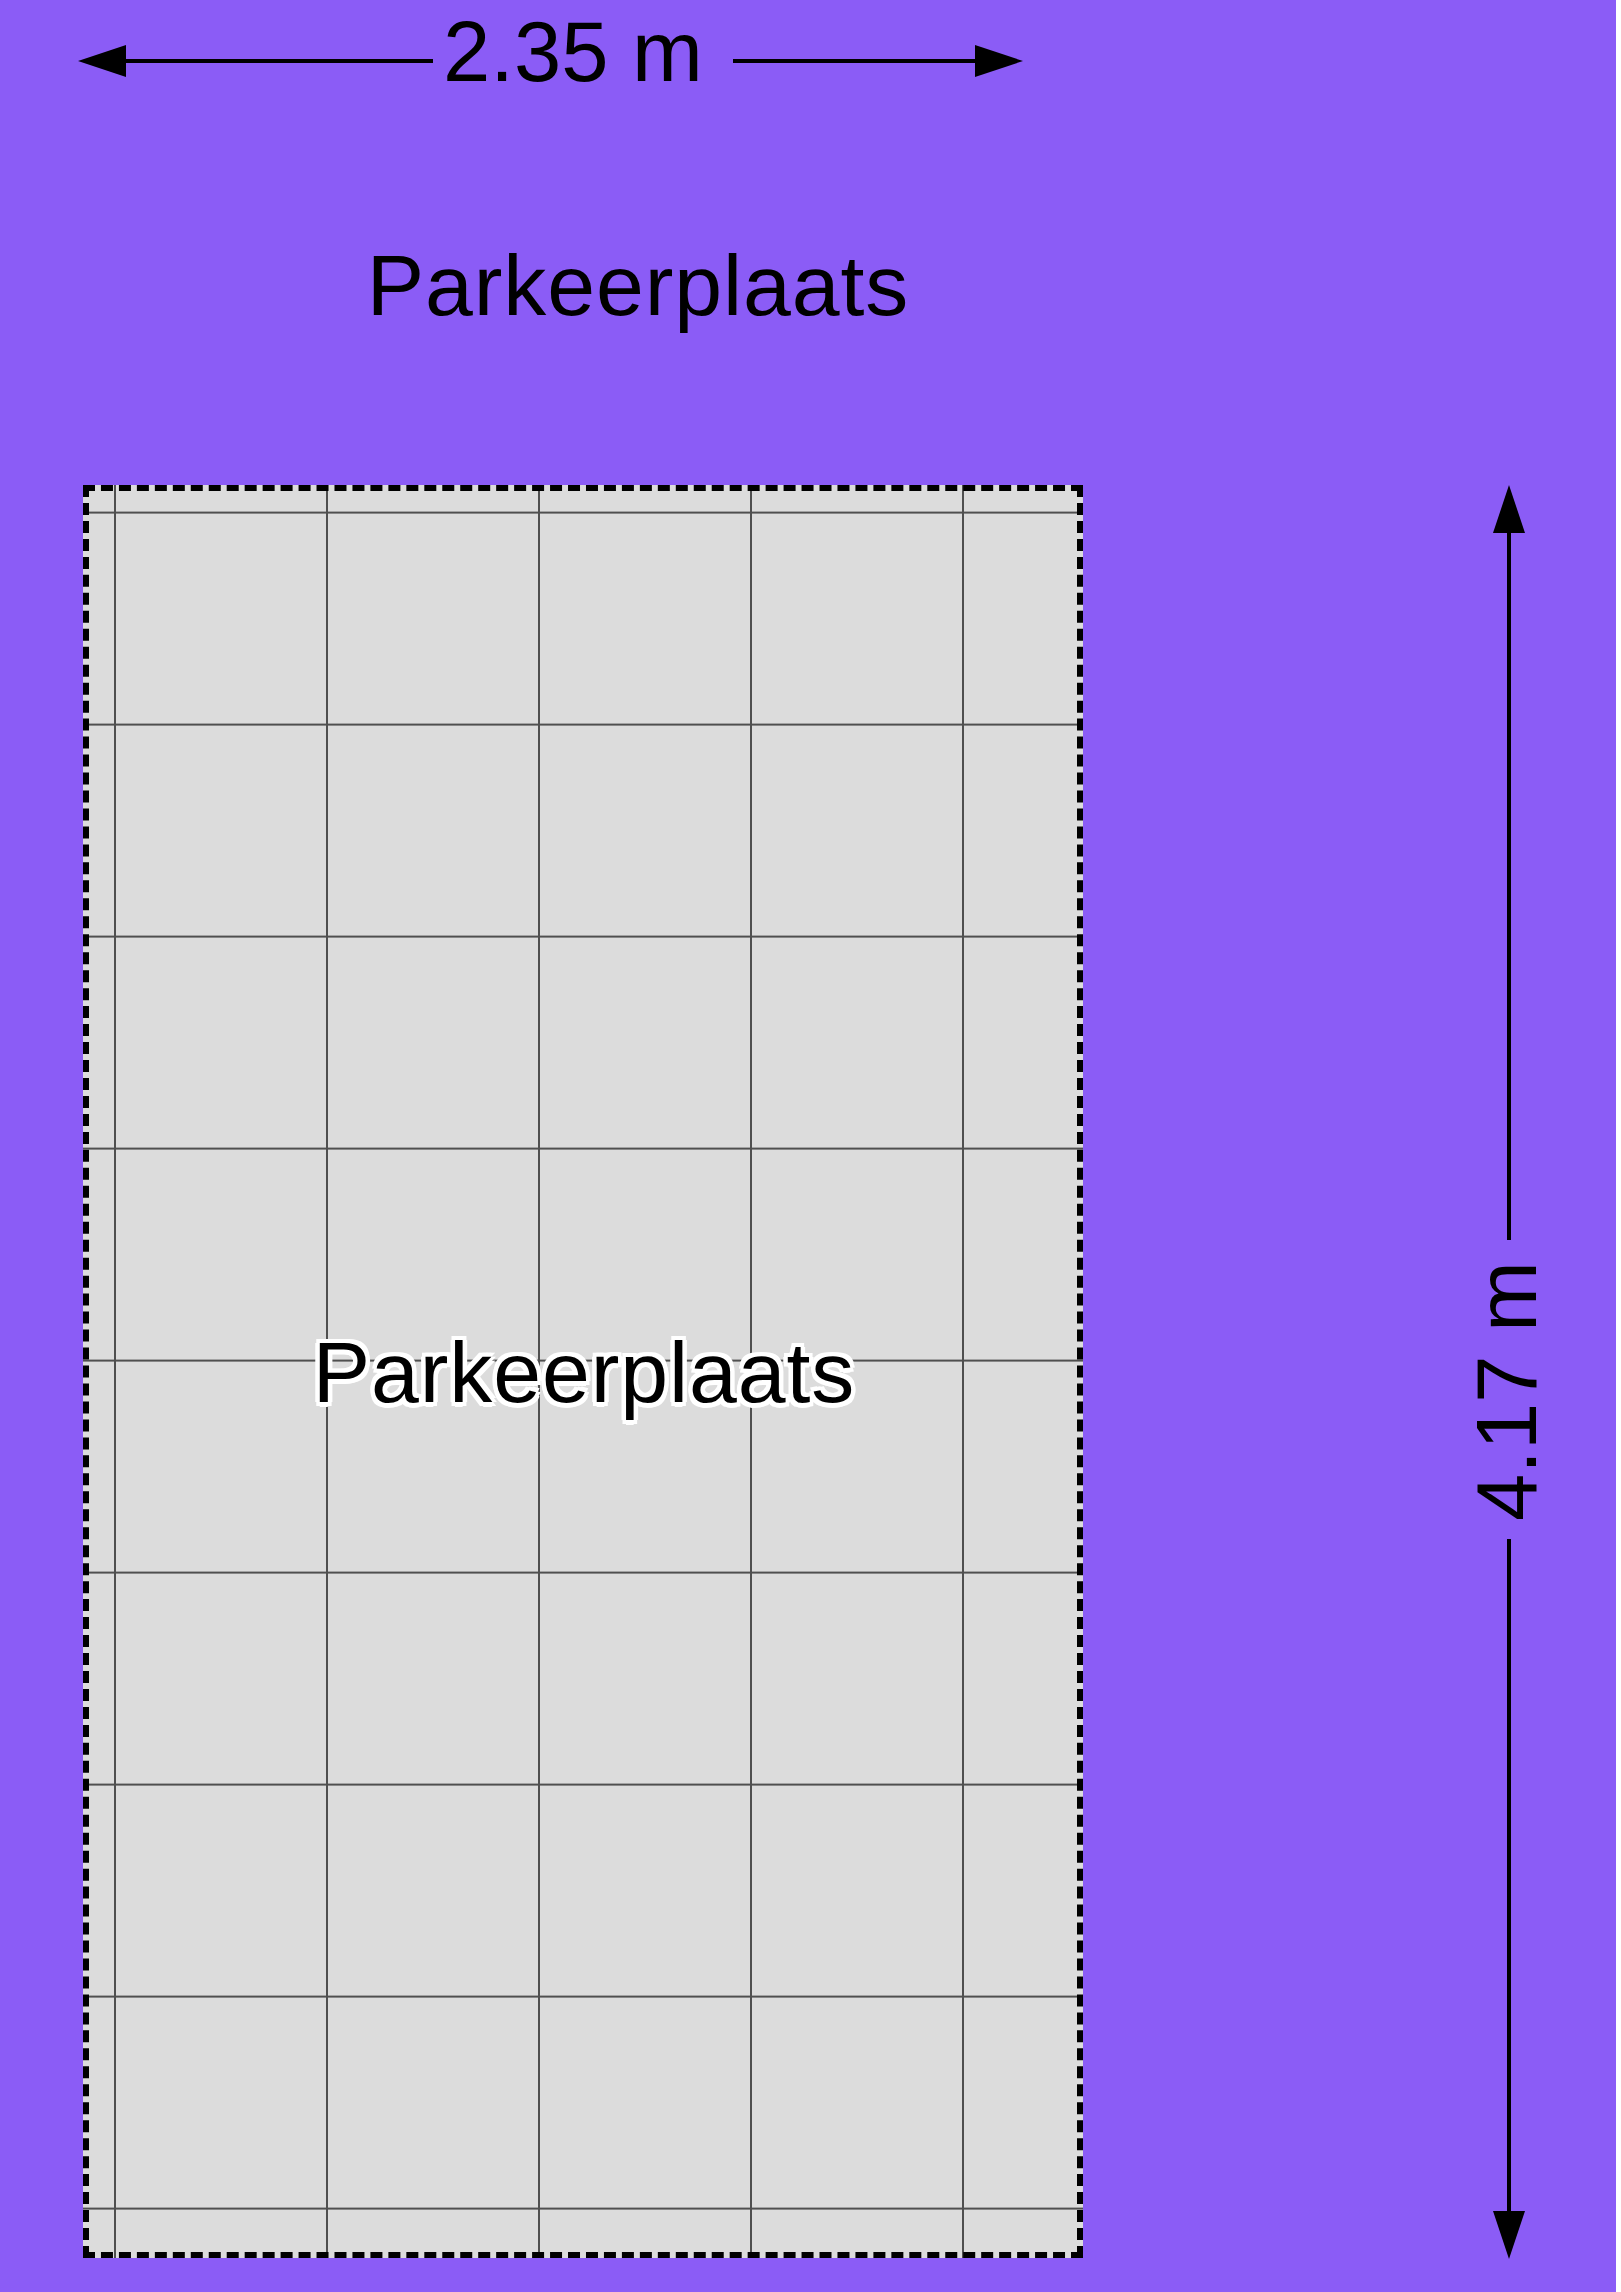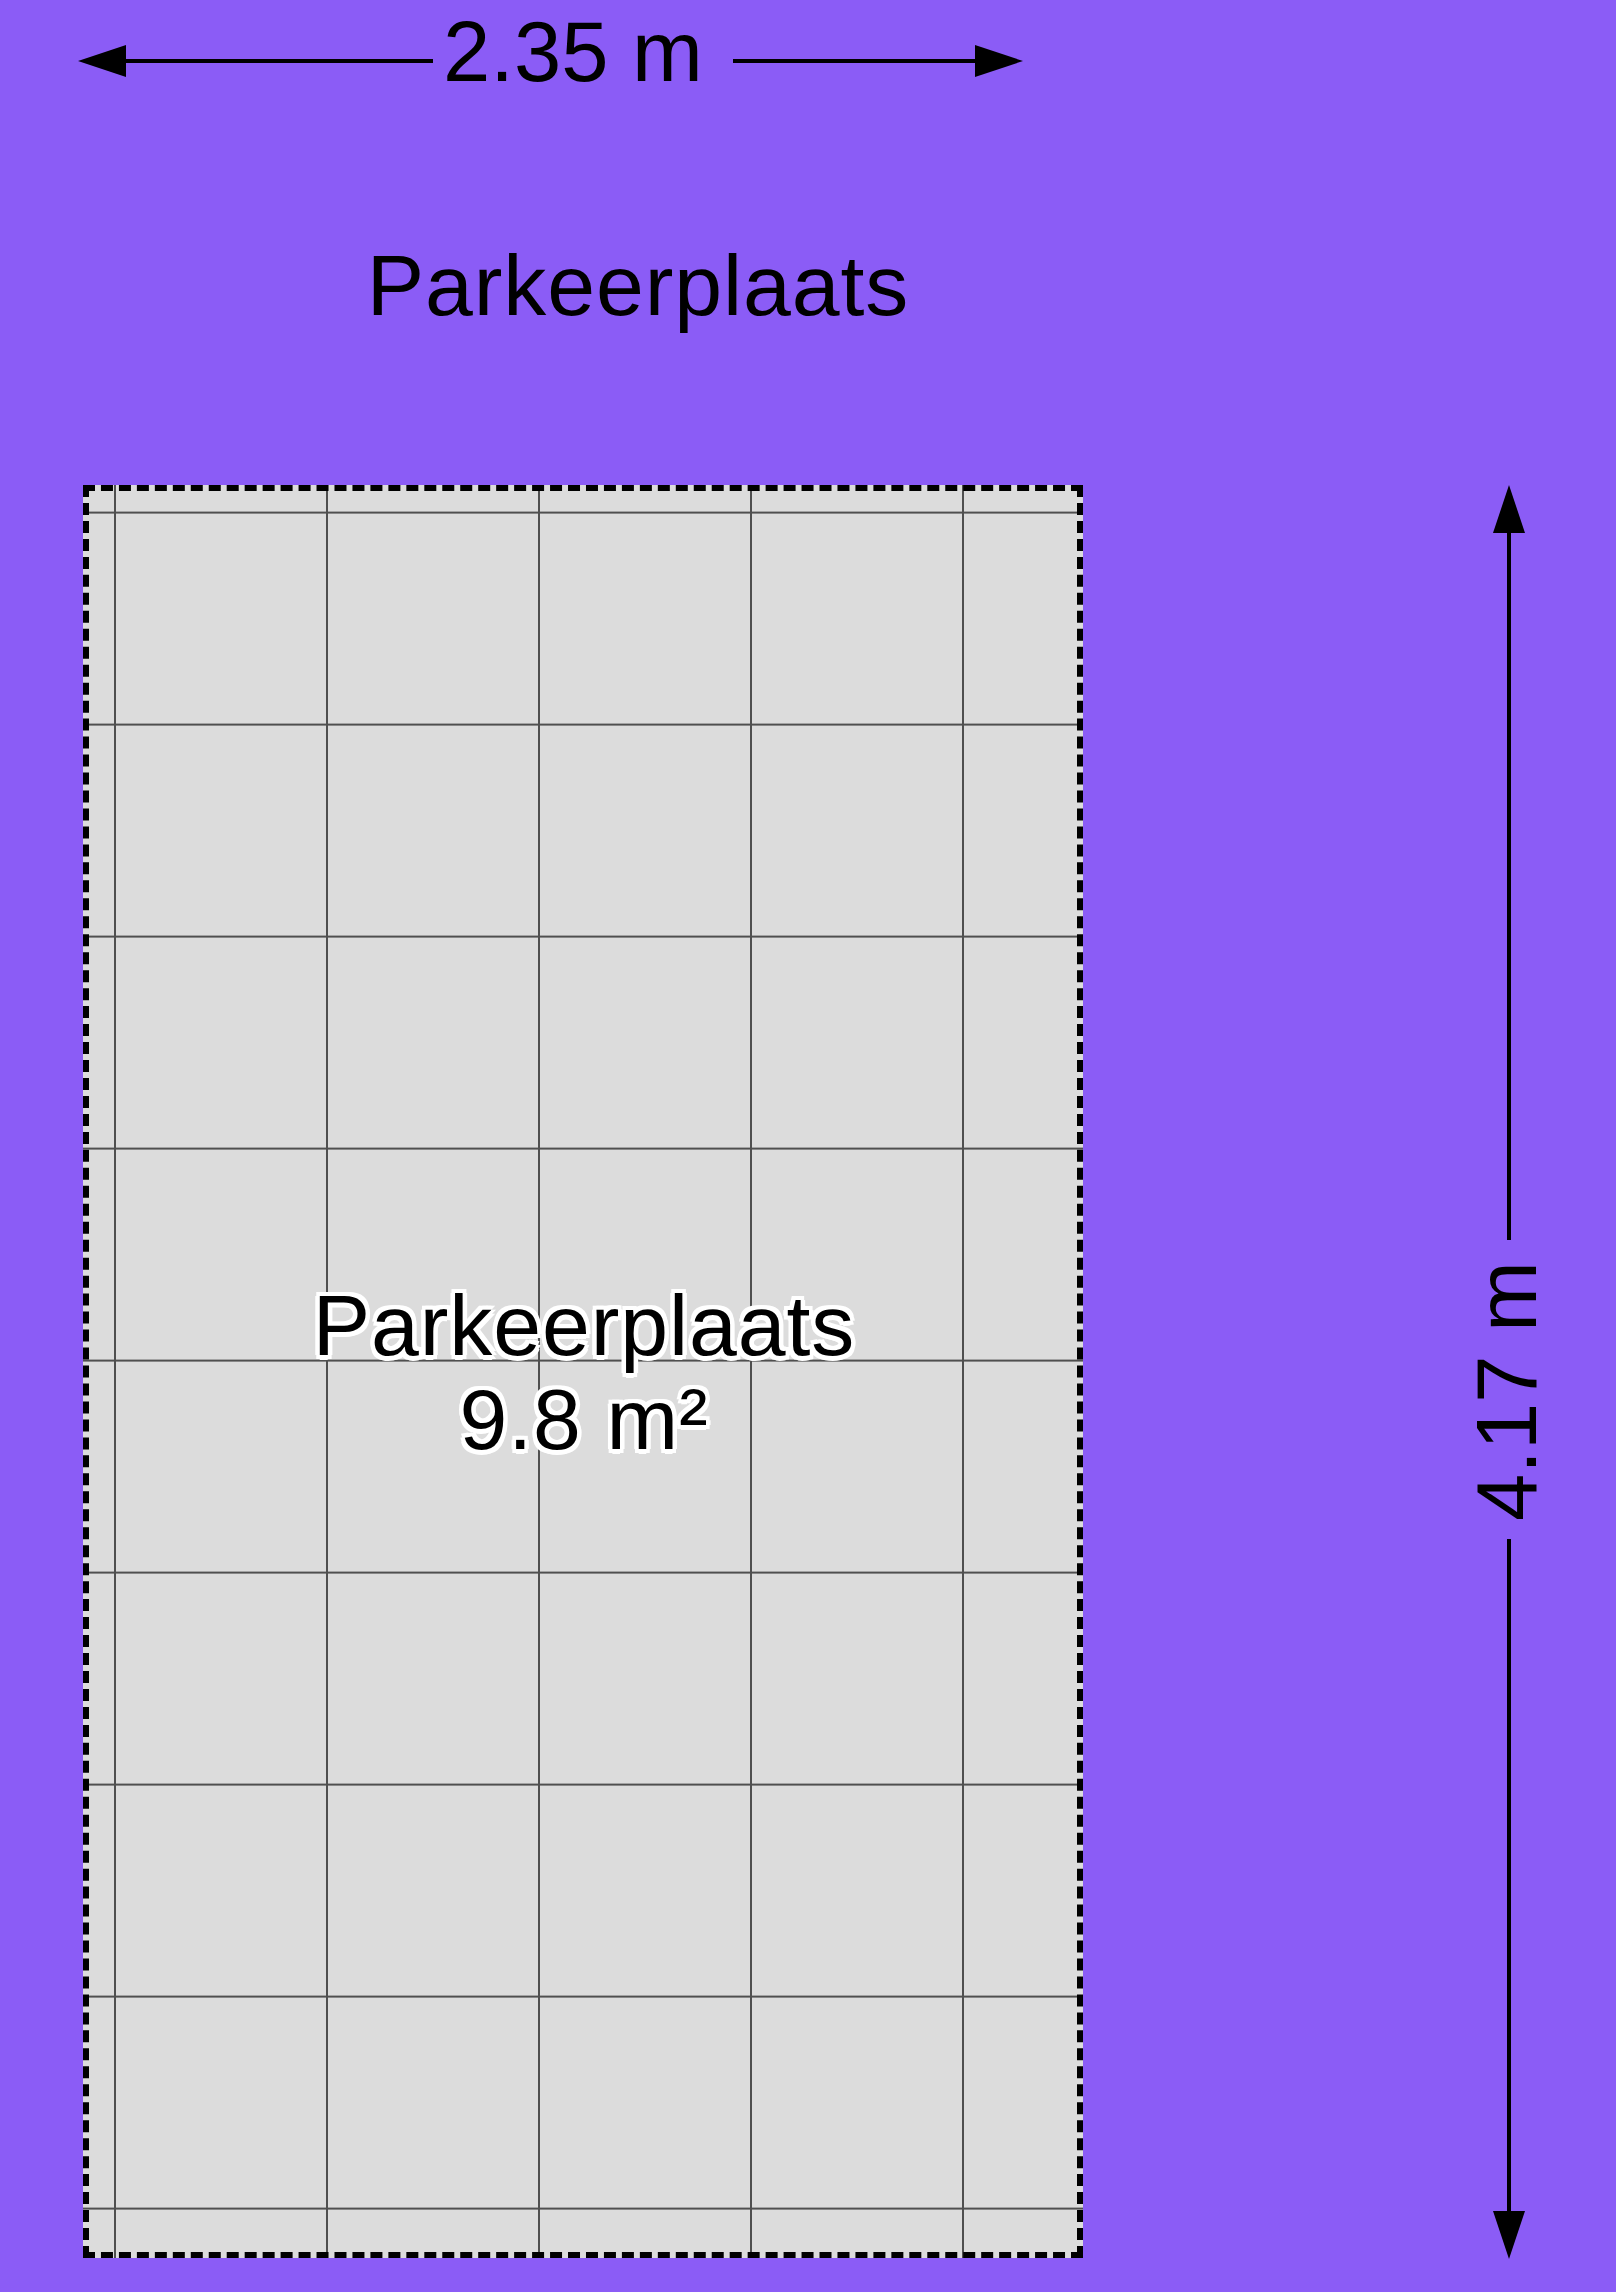--- a/index.html
+++ b/index.html
@@ -91,21 +91,20 @@
     <div class="dim-line h-line wline-2"></div>
     <div class="arrowhead head-right"></div>
   </div>
 
   <div class="centered title">Parkeerplaats</div>
 
   <div class="floor"></div>
 
   <div class="centered room-label">
     <div>Parkeerplaats</div>
-    <div>9.8 m²</div>
   </div>
 
   <div>
     <div class="arrowhead head-up"></div>
     <div class="dim-line v-line hline-1"></div>
     <div class="centered vdim-label">4.17 m</div>
     <div class="dim-line v-line hline-2"></div>
     <div class="arrowhead head-down"></div>
   </div>
 

